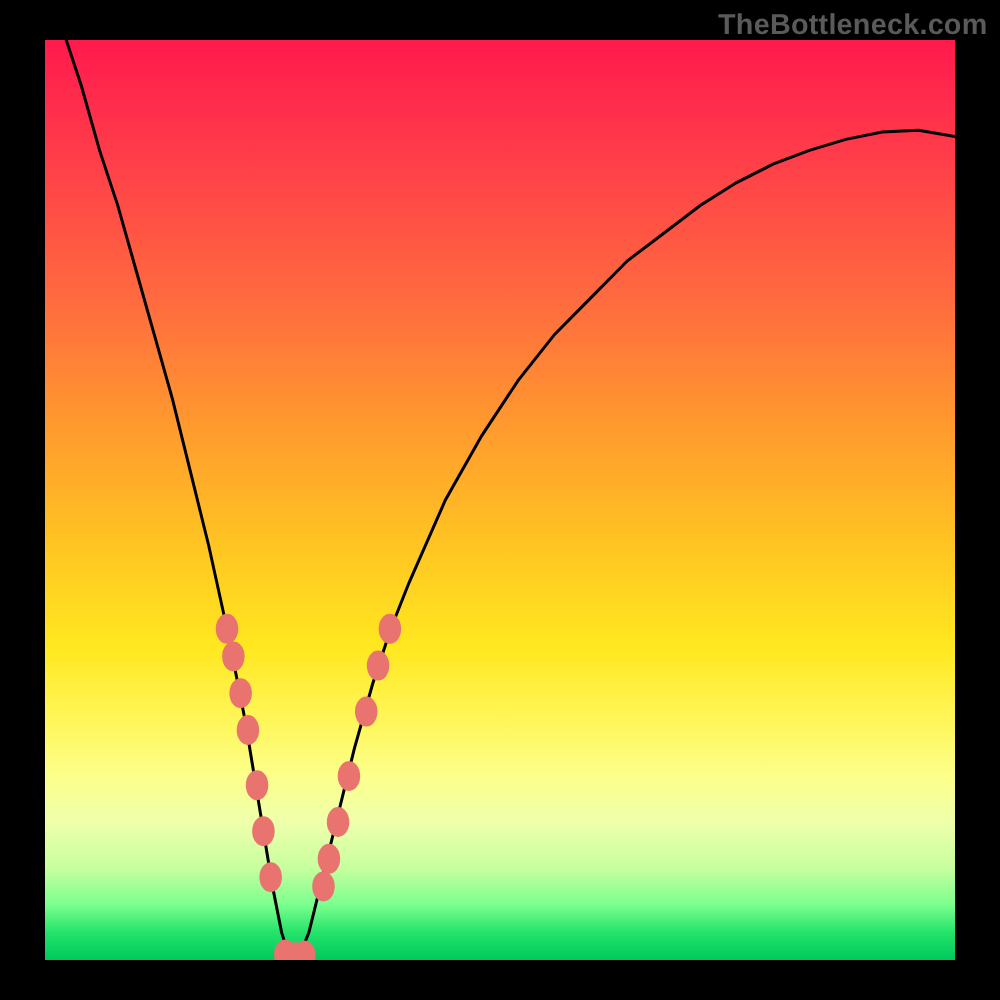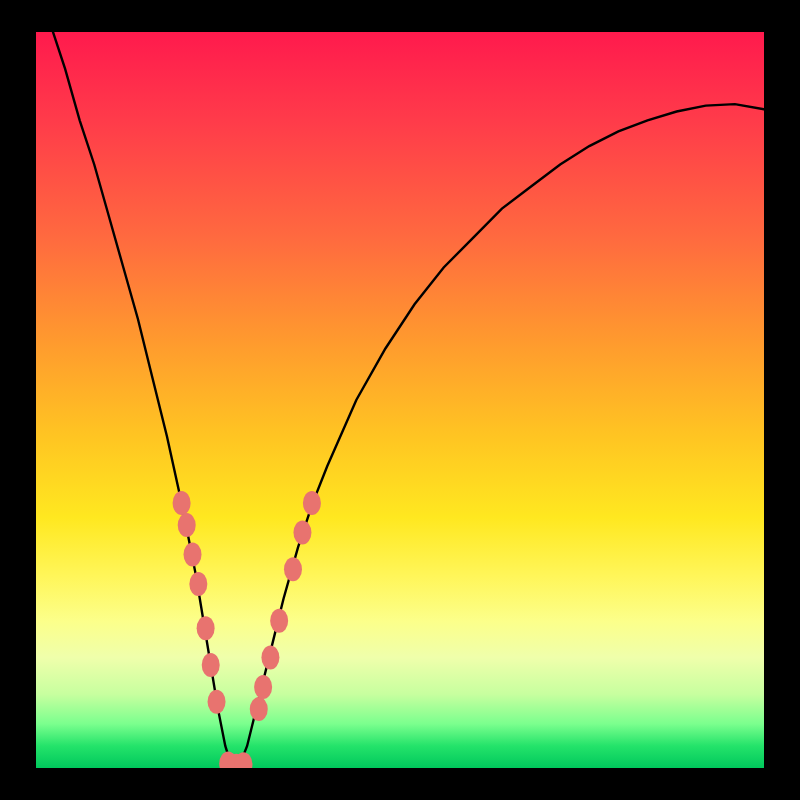--- a/index.html
+++ b/index.html
@@ -56,20 +56,21 @@
     left: 0;
     top: 0;
     width: 728px;
     height: 736px;
   }
 </style>
 </head>
 <body>
 
 <div class="frame">
+  <div class="watermark">TheBottleneck.com</div>
   <div class="plot">
     <svg class="overlay" viewBox="0 0 728 736" preserveAspectRatio="none">
       <path id="curve-path" fill="none" stroke="#000000" stroke-width="2.4" stroke-linecap="round" d="M0.00 -51.52 L14.56 -7.36 L29.12 36.80 L43.68 88.32 L58.24 132.48 L72.80 184.00 L87.36 235.52 L101.92 287.04 L116.48 345.92 L131.04 404.80 L145.60 471.04 L152.88 507.84 L160.16 544.64 L167.44 588.80 L174.72 632.96 L182.00 677.12 L189.28 713.92 L195.10 732.32 L200.20 736.00 L203.84 732.32 L211.12 713.92 L218.40 684.48 L225.68 655.04 L232.96 625.60 L240.24 596.16 L247.52 566.72 L262.08 515.20 L276.64 471.04 L291.20 434.24 L320.32 368.00 L349.44 316.48 L378.56 272.32 L407.68 235.52 L436.80 206.08 L465.92 176.64 L495.04 154.56 L524.16 132.48 L553.28 114.08 L582.40 99.36 L611.52 88.32 L640.64 79.49 L669.76 73.60 L698.88 72.13 L728.00 77.28"></path>
       <g id="marker-group">
           <ellipse cx="145.60" cy="471.04" rx="9" ry="12" fill="#e8736f"></ellipse>
           <ellipse cx="150.70" cy="493.12" rx="9" ry="12" fill="#e8736f"></ellipse>
           <ellipse cx="156.52" cy="522.56" rx="9" ry="12" fill="#e8736f"></ellipse>
           <ellipse cx="162.34" cy="552.00" rx="9" ry="12" fill="#e8736f"></ellipse>
           <ellipse cx="169.62" cy="596.16" rx="9" ry="12" fill="#e8736f"></ellipse>
           <ellipse cx="174.72" cy="632.96" rx="9" ry="12" fill="#e8736f"></ellipse>

